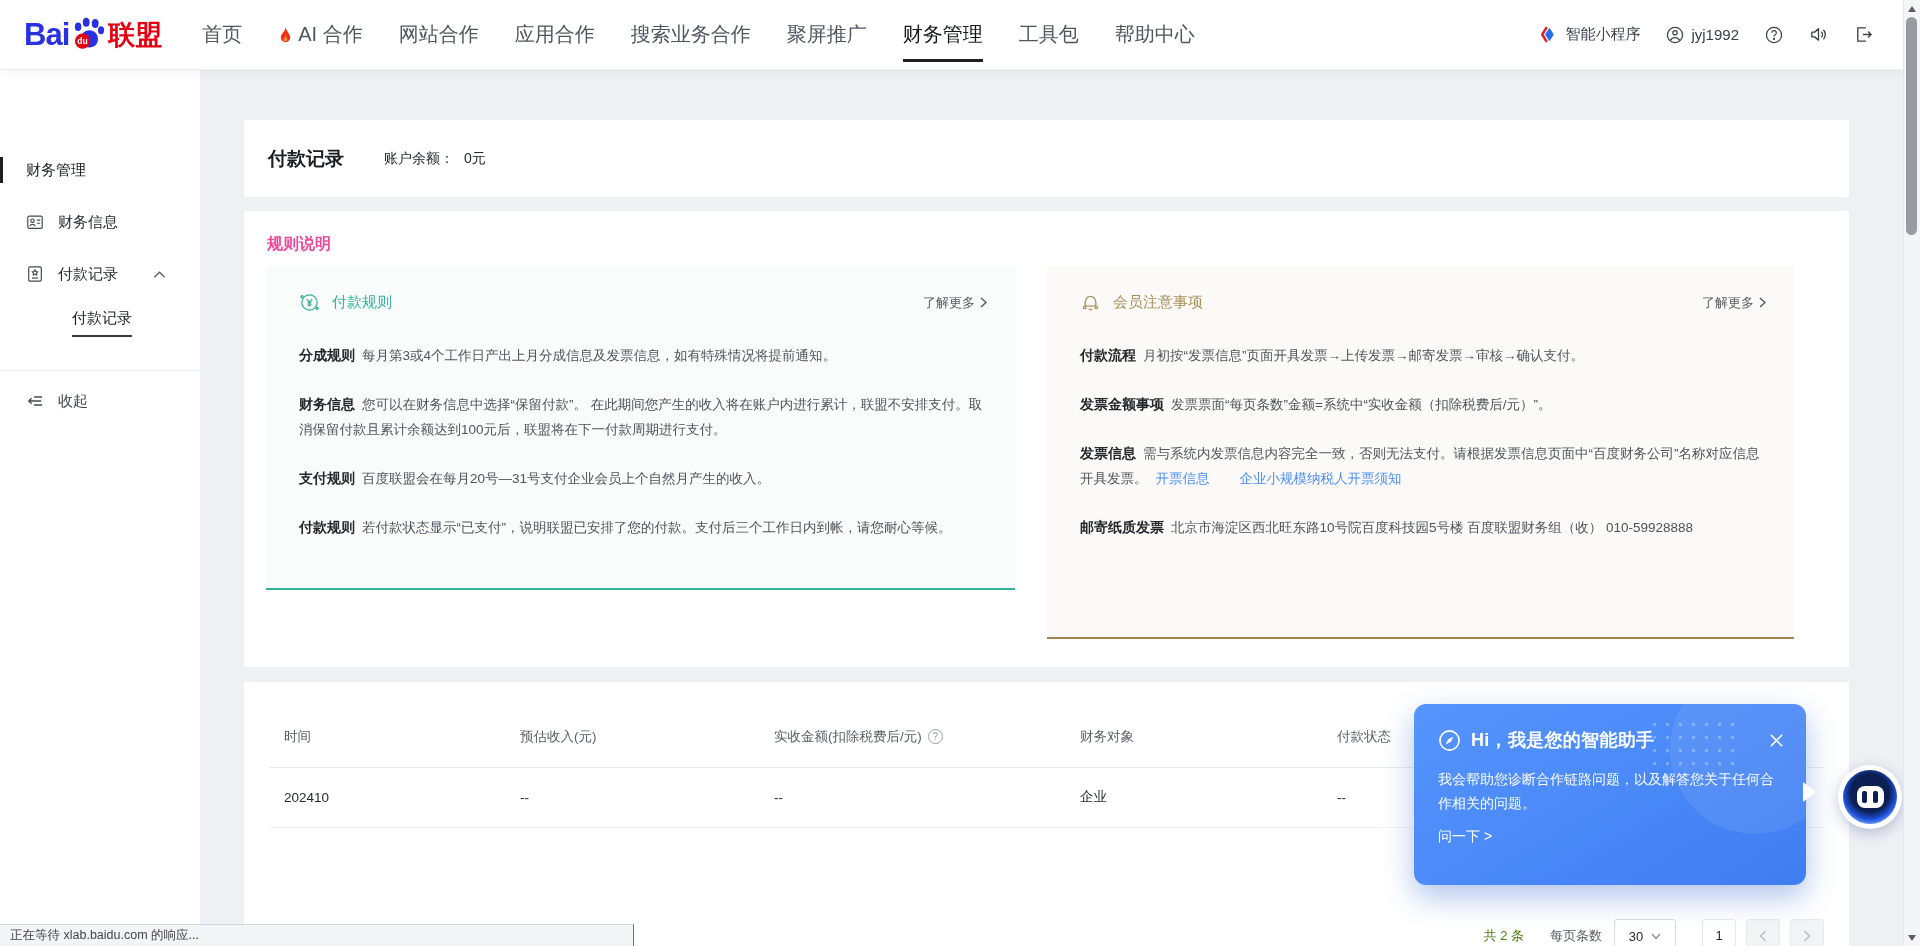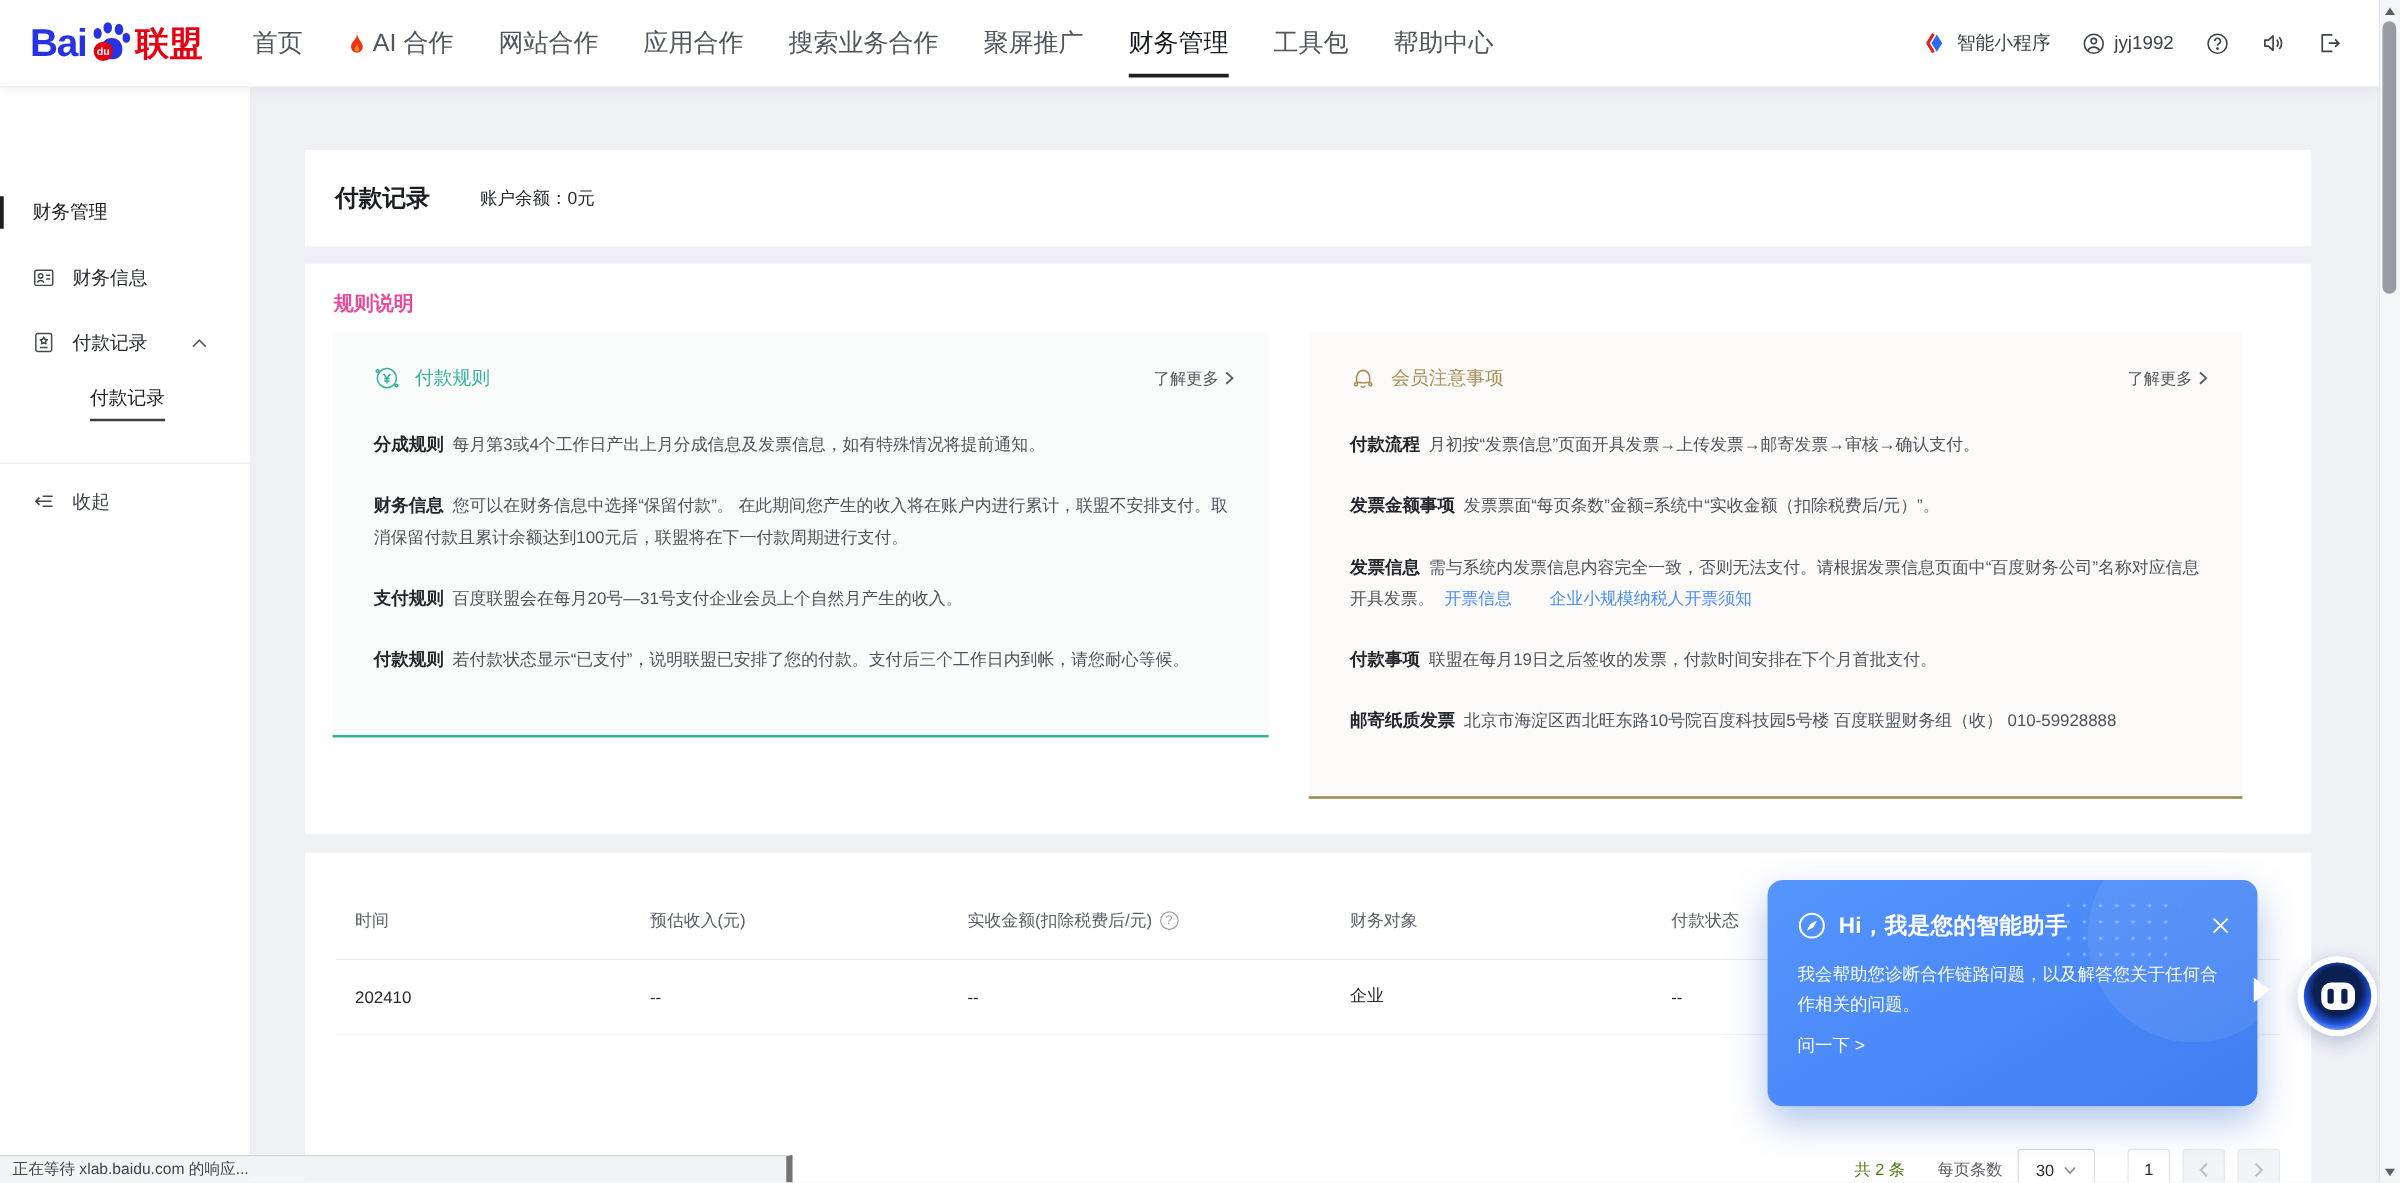--- a/index.html
+++ b/index.html
@@ -47,21 +47,21 @@
   .side-subitem span { display:inline-block; padding-bottom:7px; border-bottom:2px solid #3a3d42; }
   .side-divider { margin-top:33px; border-top:1px solid #eceef0; }
   .side-collapse { display:flex; align-items:center; gap:14px; padding-left:26px;
     height:30px; margin-top:15px; font-size:15px; color:#3c4049; cursor:pointer; }
 
   
   .card { position:absolute; left:244px; width:1605px; background:#fff; }
   .card-header { top:120px; height:77px; display:flex; align-items:center; padding:0 24px; }
   .page-title { font-size:19px; color:#1b1d22; font-weight:bold; }
   .balance { margin-left:40px; font-size:14px; color:#26292e; }
-  .balance .val { margin-left:0; }
+  .balance .val { margin-left:10px; }
 
   .card-rules { top:211px; height:456px; padding:22px 0 0 0; }
   .rules-title { margin:0 0 0 23px; font-size:16px; font-weight:bold; color:#ec4899; height:22px; line-height:22px; }
   .panels { display:flex; gap:32px; margin:11px 23px 0 22px; align-items:flex-start; }
   .panel { border-bottom:2px solid; padding:26px 28px 12px 33px; }
   .panel.green { width:749px; min-height:324px; border-color:#35b39a; background:#fafbfb; }
   .panel.gold  { width:747px; min-height:373px; border-color:#a08552; background:#fbfaf8; }
   .panel-head { display:flex; align-items:center; margin-bottom:30px; }
   .panel-title { margin-left:12px; font-size:15px; }
   .panel.green .panel-title { color:#35b39a; }
@@ -118,21 +118,21 @@
     box-shadow:0 4px 14px rgba(20,40,120,.25); cursor:pointer; }
   .robot-face { width:54px; height:54px; border-radius:50%; position:relative;
     background:radial-gradient(circle at 50% 42%, #0c1f52 46%, #1e4fd8 64%, #6fa0ff 78%, #c3d8ff 92%);
     display:flex; align-items:center; justify-content:center; }
   .robot-eyes { width:27px; height:22px; background:#fff; border-radius:8px;
     display:flex; gap:6px; align-items:center; justify-content:center; }
   .robot-eyes i { width:5px; height:12px; background:#0c1f52; border-radius:2px; }
 
   
   .statusbar { position:absolute; left:0; top:924px; width:634px; height:22px; z-index:50;
-    background:#f2f4f5; border-top:1px solid #d3d7db; border-right:5px solid #737373;
+    background:#f2f4f5; border-top:1px solid #d3d7db; border-right:1px solid #737373;
     display:flex; align-items:center; padding-left:10px; font-size:12.5px; color:#40454d; }
 
   .scrollbar { position:absolute; right:0; top:0; width:17px; height:946px; z-index:60;
     background:#f4f5f7; border-left:1px solid #e4e6e9; }
   .sb-btn { position:absolute; left:0; width:16px; height:17px; display:flex;
     align-items:center; justify-content:center; cursor:pointer; }
   .sb-up { top:0; } .sb-down { bottom:0; }
   .tri-up { width:0; height:0; border-left:4px solid transparent; border-right:4px solid transparent; border-bottom:6px solid #5a5e66; }
   .tri-down { width:0; height:0; border-left:4px solid transparent; border-right:4px solid transparent; border-top:6px solid #5a5e66; }
   .sb-thumb { position:absolute; left:2px; right:3px; top:17px; height:218px; background:#979ba2; border-radius:7px; cursor:pointer; }
@@ -336,21 +336,20 @@
         <span class="learn-more">
           <span>了解更多</span>
           <svg width="7" height="11" viewBox="0 0 7 11" fill="none" stroke="#55585e" stroke-width="1.4">
               <path d="M1 1l5 4.5L1 10"></path>
             </svg>
         </span>
       </div>
       <p><b>付款流程</b><span>月初按“发票信息”页面开具发票→上传发票→邮寄发票→审核→确认支付。</span></p>
       <p><b>发票金额事项</b><span>发票票面“每页条数”金额=系统中“实收金额（扣除税费后/元）”。</span></p>
       <p><b>发票信息</b><span>需与系统内发票信息内容完全一致，否则无法支付。请根据发票信息页面中“百度财务公司”名称对应信息开具发票。</span><a class="link-blue">开票信息</a><a class="link-blue">企业小规模纳税人开票须知</a></p>
-      <p><b>付款事项</b><span>联盟在每月19日之后签收的发票，付款时间安排在下个月首批支付。</span></p>
       <p><b>邮寄纸质发票</b><span>北京市海淀区西北旺东路10号院百度科技园5号楼 百度联盟财务组（收） 010-59928888</span></p>
     </div>
   </div>
 </div>
 
 <div class="card card-table">
   <table>
     <colgroup>
         <col class="c1">
         <col class="c2">

